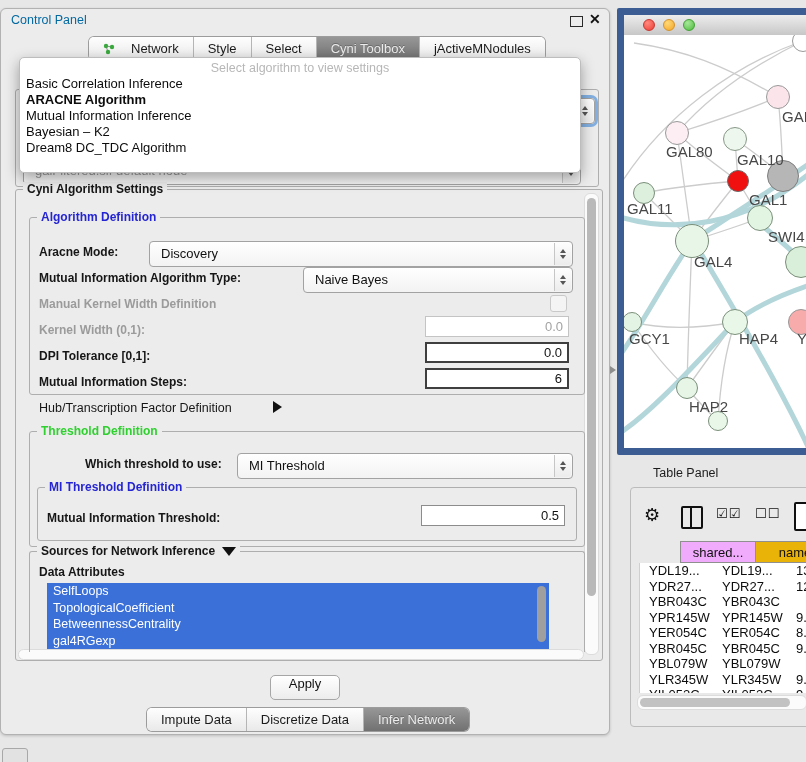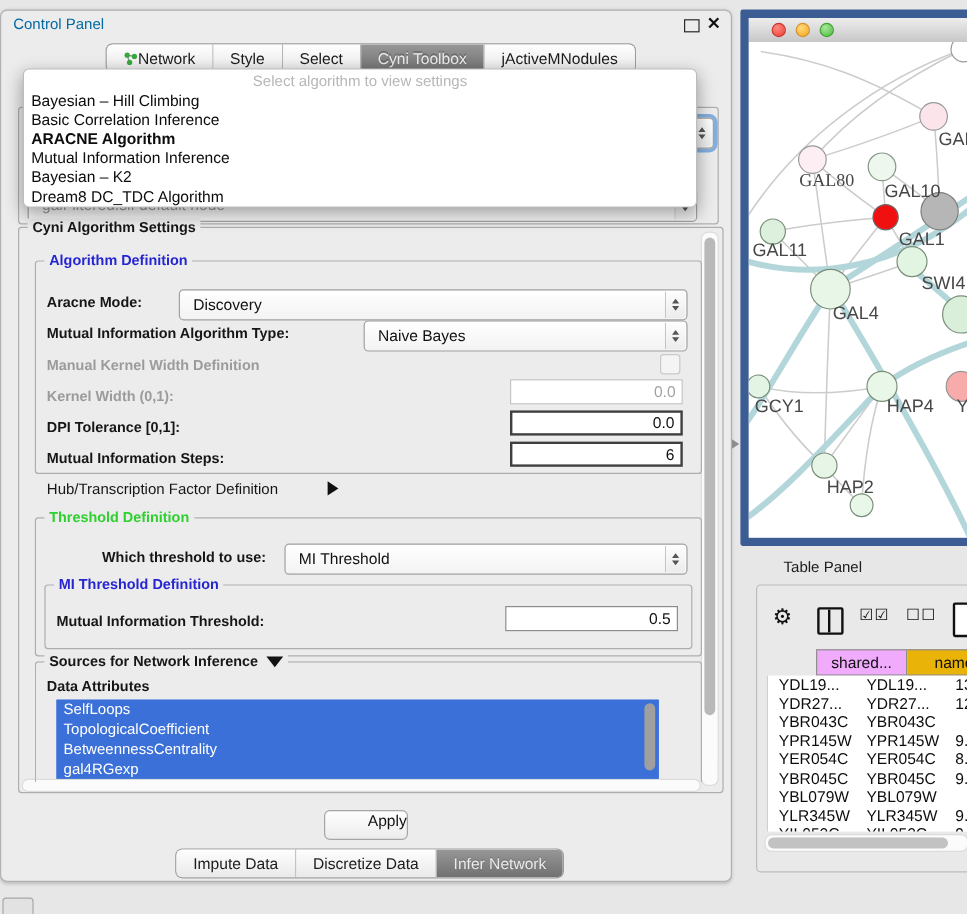--- a/index.html
+++ b/index.html
@@ -19,21 +19,21 @@
            display:flex;flex-direction:column;align-items:center;justify-content:center;gap:2px;}
   .tri-up{width:0;height:0;border-left:3.5px solid transparent;border-right:3.5px solid transparent;border-bottom:4px solid #555;}
   .tri-dn{width:0;height:0;border-left:3.5px solid transparent;border-right:3.5px solid transparent;border-top:4px solid #555;}
   .field{position:absolute;background:#fff;font:13px "Liberation Sans",sans-serif;color:#111;
          text-align:right;padding:0 5px;line-height:19px;box-sizing:border-box;}
   .field.strong{border:2px solid #3f3f3f;}
   .field.dim{border:1px solid #c4c4c4;color:#a3a3a3;}
   .field.mid{border:1px solid #8c8c8c;}
   .tabbar{position:absolute;display:flex;height:23px;border-radius:5px;
           box-shadow:0 0 0 1px #9c9c9c;background:#fff;overflow:hidden;}
-  .tabseg{display:flex;align-items:center;gap:0;padding:0 14px;font:13px "Liberation Sans",sans-serif;
+  .tabseg{display:flex;align-items:center;gap:16px;padding:0 14px;font:13px "Liberation Sans",sans-serif;
           color:#1b1b1b;background:linear-gradient(#fefefe,#e9e9e9);border-right:1px solid #b5b5b5;
           white-space:nowrap;cursor:default;line-height:23px;}
   .tabseg:last-child{border-right:none;}
   .tabseg.sel{background:linear-gradient(#979797,#717171);color:#ececec;text-shadow:0 -1px 0 rgba(0,0,0,.25);}
   .popup{position:absolute;background:#fff;border:1px solid #bdbdbd;border-radius:5px;
          box-shadow:0 5px 14px rgba(0,0,0,.35);z-index:10;}
   .algo-item{font:13px "Liberation Sans",sans-serif;color:#0c0c0c;line-height:16px;padding-left:6px;white-space:nowrap;}
   .algo-item.bold{font-weight:bold;}
   .ph{font:12.5px "Liberation Sans",sans-serif;color:#b7b7b7;text-align:center;line-height:16px;}
   .attr-item{font:12.5px "Liberation Sans",sans-serif;color:#fff;line-height:16.5px;padding-left:6px;
@@ -95,21 +95,20 @@
       <div class="val" style="color:#9a9a9a;line-height:26px;">galFiltered.sif default node</div>
       <div class="spinner">
         <div class="tri-up"></div>
           <div class="tri-dn"></div>
       </div>
     </div>
 
     <div class="popup" style="left:18px;top:48px;width:560px;height:114px;">
       <div class="ph" style="margin-top:2px;">Select algorithm to view settings</div>
       <div id="algo-list">
-          <div class="algo-item">Bayesian – Hill Climbing</div>
           <div class="algo-item">Basic Correlation Inference</div>
           <div class="algo-item bold">ARACNE Algorithm</div>
           <div class="algo-item">Mutual Information Inference</div>
           <div class="algo-item">Bayesian – K2</div>
           <div class="algo-item">Dream8 DC_TDC Algorithm</div>
         </div>
     </div>
 
     <div class="group" style="left:14px;top:180px;width:586px;height:470px;"></div>
     <div class="gtitle" style="left:22px;top:173px;color:#161616;">Cyni Algorithm Settings</div>
@@ -183,21 +182,21 @@
       <div id="attr-list">
           <div class="attr-item">SelfLoops</div>
           <div class="attr-item">TopologicalCoefficient</div>
           <div class="attr-item">BetweennessCentrality</div>
           <div class="attr-item">gal4RGexp</div>
         </div>
       <div class="sbthumb" style="right:3px;top:3px;width:9px;height:56px;background:#9f9f9f;"></div>
     </div>
 
     <div class="abs" style="left:269px;top:666px;width:68px;height:23px;border:1px solid #a6a6a6;border-radius:5px;
-                background:linear-gradient(#ffffff,#ececec);text-align:right;line-height:22px;
+                background:linear-gradient(#ffffff,#ececec);text-align:center;line-height:22px;
                 font:13px 'Liberation Sans',sans-serif;color:#111;">
       <span>Apply</span>
     </div>
 
     <div id="bottom-tabs" class="tabbar" style="left:146px;top:699px;">
         <div class="tabseg">
           <span>Impute Data</span>
         </div>
         <div class="tabseg">
           <span>Discretize Data</span>
@@ -257,21 +256,21 @@
         <div class="net-node" style="left: 9px; top: 147px; width: 22px; height: 22px; background: rgb(221, 240, 221); border: 1px solid rgb(122, 143, 122);"></div>
         <div class="net-node" style="left: 123px; top: 170px; width: 26px; height: 26px; background: rgb(226, 244, 226); border: 1px solid rgb(122, 143, 122);"></div>
         <div class="net-node" style="left: 51px; top: 189px; width: 34px; height: 34px; background: rgb(232, 246, 232); border: 1px solid rgb(122, 143, 122);"></div>
         <div class="net-node" style="left: 161px; top: 211px; width: 32px; height: 32px; background: rgb(217, 239, 217); border: 1px solid rgb(122, 143, 122);"></div>
         <div class="net-node" style="left: -2px; top: 277px; width: 20px; height: 20px; background: rgb(228, 244, 228); border: 1px solid rgb(122, 143, 122);"></div>
         <div class="net-node" style="left: 98px; top: 274px; width: 26px; height: 26px; background: rgb(233, 247, 233); border: 1px solid rgb(122, 143, 122);"></div>
         <div class="net-node" style="left: 164px; top: 274px; width: 26px; height: 26px; background: rgb(247, 171, 171); border: 1px solid rgb(151, 151, 151);"></div>
         <div class="net-node" style="left: 52px; top: 342px; width: 22px; height: 22px; background: rgb(230, 245, 230); border: 1px solid rgb(122, 143, 122);"></div>
         <div class="net-node" style="left: 84px; top: 376px; width: 20px; height: 20px; background: rgb(233, 247, 233); border: 1px solid rgb(122, 143, 122);"></div>
         <div class="net-label" style="left: 158px; top: 73px;">GAL</div>
-        <div class="net-label" style="left: 42px; top: 108px; font-family: Liberation Serif, serif;">GAL80</div>
+        <div class="net-label" style="left: 42px; top: 108px;">GAL80</div>
         <div class="net-label" style="left: 113px; top: 116px;">GAL10</div>
         <div class="net-label" style="left: 3px; top: 165px;">GAL11</div>
         <div class="net-label" style="left: 125px; top: 156px;">GAL1</div>
         <div class="net-label" style="left: 144px; top: 193px;">SWI4</div>
         <div class="net-label" style="left: 70px; top: 218px;">GAL4</div>
         <div class="net-label" style="left: 5px; top: 295px;">GCY1</div>
         <div class="net-label" style="left: 115px; top: 295px;">HAP4</div>
         <div class="net-label" style="left: 173px; top: 295px;">Y</div>
         <div class="net-label" style="left: 65px; top: 363px;">HAP2</div>
       </div>

